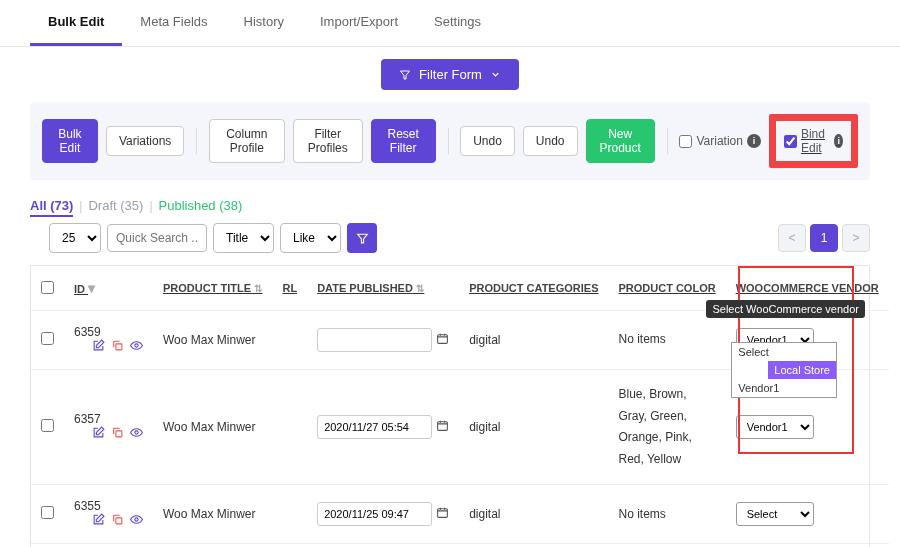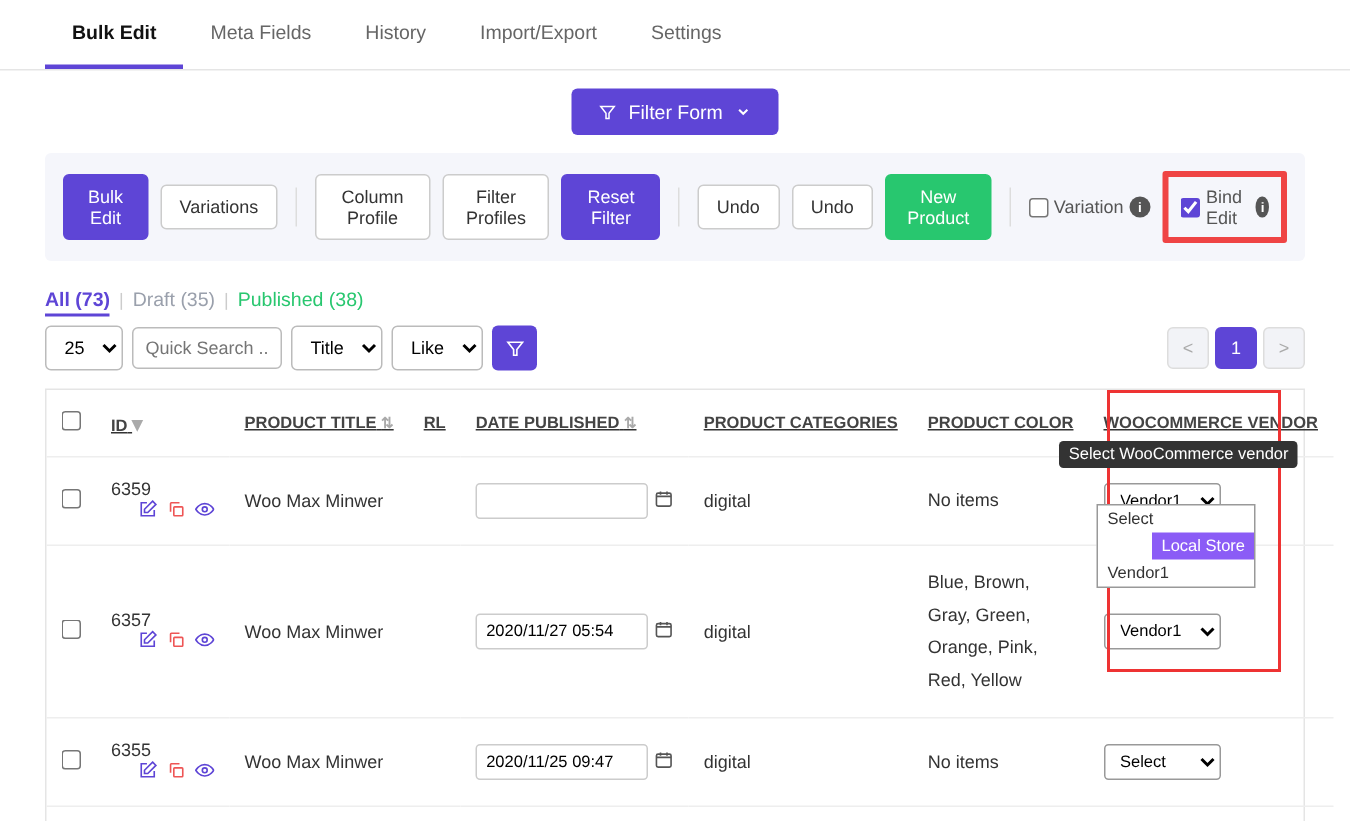--- a/index.html
+++ b/index.html
@@ -8,30 +8,30 @@
 .tab { padding: 14px 18px; color: #666; cursor: pointer; font-size: 13px; }
 .tab.active { color: #111; font-weight: 600; border-bottom: 3px solid #5e45d6; }
 .filter-form-row { text-align: center; padding: 12px 0; }
 .filter-form-btn { background: #5e45d6; color: #fff; border: none; padding: 8px 18px; border-radius: 4px; font-size: 13px; cursor: pointer; display: inline-flex; align-items: center; gap: 8px; }
 .toolbar { display: flex; align-items: center; gap: 8px; background: #f5f6fb; padding: 12px; margin: 0 30px; border-radius: 4px; }
 .btn { padding: 7px 12px; border-radius: 4px; font-size: 12px; border: 1px solid #ccc; background: #fff; color: #333; cursor: pointer; }
 .btn.purple { background: #5e45d6; color: #fff; border-color: #5e45d6; }
 .btn.green { background: #28c76f; color: #fff; border-color: #28c76f; }
 .check-label { display: flex; align-items: center; gap: 4px; font-size: 12px; color: #555; }
 .check-label input { accent-color: #5e45d6; }
-.bind-highlight { border: 4px solid #ef4444; padding: 6px 8px; border-radius: 2px; }
+.bind-highlight { border: 7px solid #ef4444; padding: 6px 8px; border-radius: 2px; text-decoration: underline; }
 .sep { width: 1px; background: #ddd; height: 26px; margin: 0 4px; }
 .info-icon { display: inline-flex; width: 14px; height: 14px; border-radius: 50%; background: #555; color: #fff; align-items: center; justify-content: center; font-size: 9px; font-weight: bold; }
 .status-row { padding: 18px 30px 10px; }
 .status-link { font-size: 13px; margin-right: 6px; cursor: pointer; }
 .status-sep { color: #ccc; margin-right: 6px; }
 .status-active { color: #5e45d6; font-weight: 600; border-bottom: 2px solid #5e45d6; padding-bottom: 2px; }
 .status-draft { color: #9aa0ac; }
 .status-published { color: #28c76f; }
-.controls-row { display: flex; align-items: center; gap: 6px; padding: 0 30px 12px; }
+.controls-row { display: flex; align-items: center; gap: 6px; padding: 0 30px 12px; margin-left: 19px; }
 .sel, .inp { border: 1px solid #bbb; border-radius: 4px; padding: 6px 8px; font-size: 12px; background: #fff; }
 .inp { width: 100px; }
 .filter-icon-btn { background: #5e45d6; color: #fff; border: none; border-radius: 4px; width: 30px; height: 30px; cursor: pointer; display: inline-flex; align-items: center; justify-content: center; }
 .pager { margin-left: auto; display: flex; gap: 4px; }
 .page-btn { width: 28px; height: 28px; border: 1px solid #ddd; background: #f2f3f7; color: #aaa; border-radius: 4px; cursor: pointer; font-size: 12px; }
 .page-btn.active { background: #5e45d6; color: #fff; border-color: #5e45d6; }
 .table-wrap { margin: 0 30px; border: 1px solid #e5e5e5; position: relative; }
 table { width: 100%; border-collapse: collapse; }
 th, td { text-align: left; padding: 14px 10px; font-size: 12px; border-bottom: 1px solid #eee; vertical-align: middle; }
 thead th { font-weight: 700; color: #444; font-size: 11px; white-space: nowrap; }

